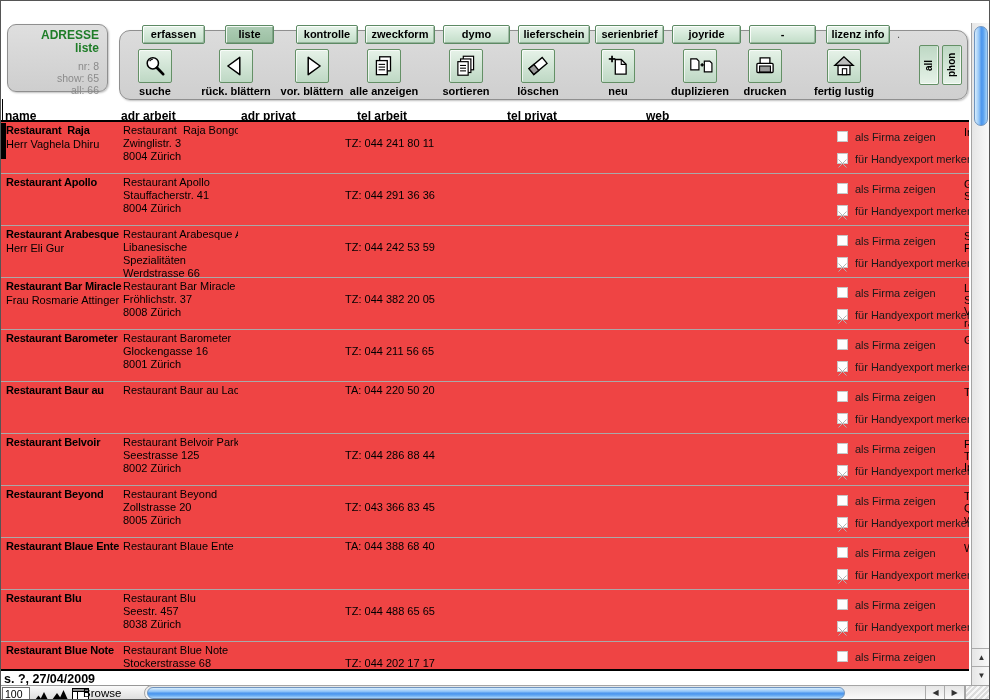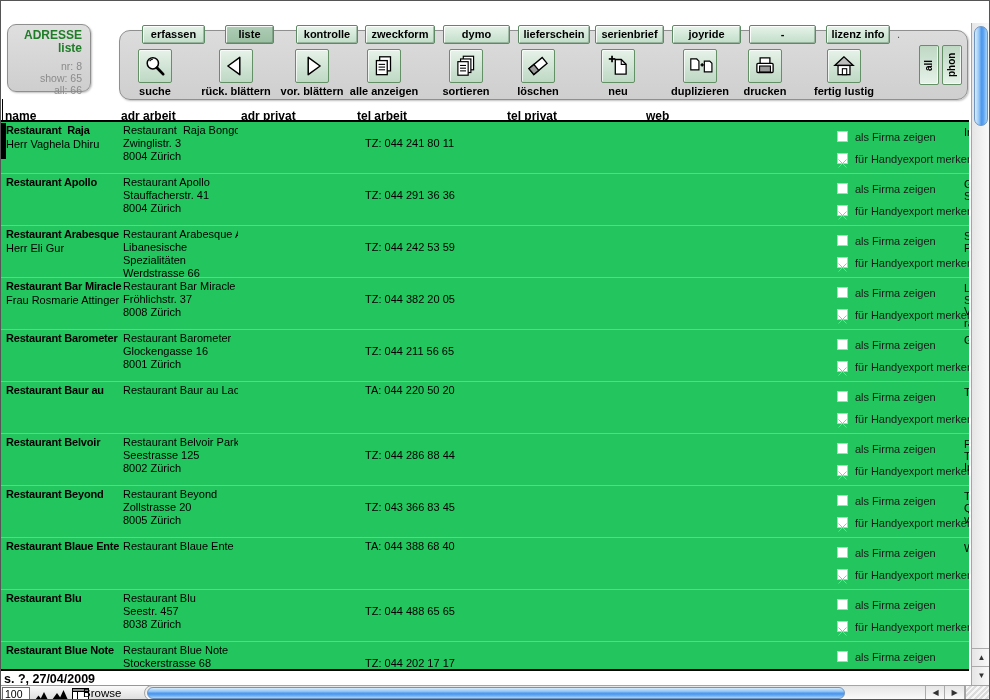--- a/index.html
+++ b/index.html
@@ -7,21 +7,21 @@
           font-family:"Liberation Sans",sans-serif;border:1px solid #555;box-sizing:border-box;}
   
   .titlebar{position:absolute;left:0;top:0;width:100%;height:22px;
             background:linear-gradient(#f2f2f2,#d6d6d6 60%,#c3c3c3);border-bottom:1px solid #8d8d8d;}
   .title{position:absolute;left:0;right:0;top:3px;text-align:center;font-size:13px;color:#1c1c1c;}
   .light{position:absolute;top:4px;width:13px;height:13px;border-radius:50%;border:1px solid rgba(0,0,0,.35);box-sizing:border-box;}
   .light.red{left:11px;background:radial-gradient(circle at 35% 30%,#ffc9c2,#e4554a 60%,#ad352d);}
   .light.yellow{left:29px;background:radial-gradient(circle at 35% 30%,#ffeec0,#f5b31e 60%,#c07f12);}
   .light.green{left:47px;background:radial-gradient(circle at 35% 30%,#d8f7c4,#67c043 60%,#3c7d26);}
   
-  .infobox{position:absolute;left:6px;top:23px;width:84px;height:68px;box-sizing:border-box;
+  .infobox{position:absolute;left:6px;top:23px;width:101px;height:68px;box-sizing:border-box;
            background:linear-gradient(#dfdfdf,#cecece);border:1px solid #8f8f8f;border-radius:9px;
            box-shadow:1px 1px 2px rgba(0,0,0,.25);text-align:right;padding:4px 8px 0 0;}
   .ib-title{font-size:12px;font-weight:bold;color:#1f7d28;line-height:13px;}
   .ib-stats{margin-top:5px;font-size:10.5px;color:#8b8b8b;line-height:12px;}
   
   .toolbar-panel{position:absolute;left:118px;top:29px;width:847px;height:68px;
            background:linear-gradient(#dcdcdc,#cfcfcf);border:1px solid #8f8f8f;border-radius:11px;
            box-shadow:1px 1px 2px rgba(0,0,0,.25);}
   .tab{position:absolute;top:24px;height:19px;z-index:3;box-sizing:border-box;
        background:linear-gradient(#e7f4ea,#c2ddc8);border:1px solid #5d8a64;border-radius:2px;
@@ -39,27 +39,27 @@
         box-shadow:inset 1px 1px 0 rgba(255,255,255,.7);
         writing-mode:vertical-rl;transform:rotate(180deg);
         font-size:10px;font-weight:bold;text-align:center;line-height:18px;}
   
   .sortlabel{position:absolute;left:4px;top:98px;font-size:11px;font-weight:bold;color:#000;margin-top:36px;}
   .colh{position:absolute;top:108px;font-size:12px;font-weight:bold;color:#000000;white-space:nowrap;}
   .header-line{position:absolute;left:0;top:119px;width:968px;height:2px;background:#000;}
   .left-vline{position:absolute;left:1px;top:98px;width:1px;height:570px;background:#000;}
   
   .list{position:absolute;left:0;top:121px;width:968px;height:547px;overflow:hidden;background:#fff;}
-  .row{position:absolute;left:0;width:968px;height:51px;border-bottom:1px solid #a9a9a9;overflow:hidden;background:#22c55e;}
+  .row{position:absolute;left:0;width:968px;height:51px;border-bottom:1px solid #a9a9a9;overflow:hidden;background:#ef4444;}
   .crm{position:absolute;left:0;top:1px;width:5px;height:36px;background:#000;z-index:2;}
   .rname{position:absolute;left:5px;top:2px;font-size:11px;font-weight:bold;letter-spacing:-0.2px;white-space:pre;}
   .rperson{position:absolute;left:5px;top:16px;font-size:11px;white-space:pre;}
   .radr{position:absolute;left:122px;top:2px;width:115px;height:50px;overflow:hidden;
         font-size:11px;line-height:13px;white-space:pre;}
-  .rtel{position:absolute;left:364px;font-size:11px;white-space:pre;}
+  .rtel{position:absolute;left:344px;font-size:11px;white-space:pre;}
   .cbitem{position:absolute;left:836px;height:13px;display:flex;align-items:center;}
   .cbox{width:11px;height:11px;box-sizing:border-box;border:1px solid #c6c6c6;background:#fff;display:inline-block;}
   .cblabel{margin-left:7px;font-size:11px;color:#1a1a1a;white-space:nowrap;}
   .rclip{position:absolute;left:963px;top:5px;width:9px;overflow:hidden;font-size:11px;line-height:11.5px;color:#000;}
   
   .bottom-line{position:absolute;left:0;top:668px;width:968px;height:2px;background:#000;}
   .footer-date{position:absolute;left:3px;top:671px;font-size:12.5px;font-weight:bold;color:#000;}
   
   .statusbar{position:absolute;left:0;top:684px;width:100%;height:16px;
              background:linear-gradient(#fafafa,#dadada);border-top:1px solid #979797;box-sizing:border-box;}

